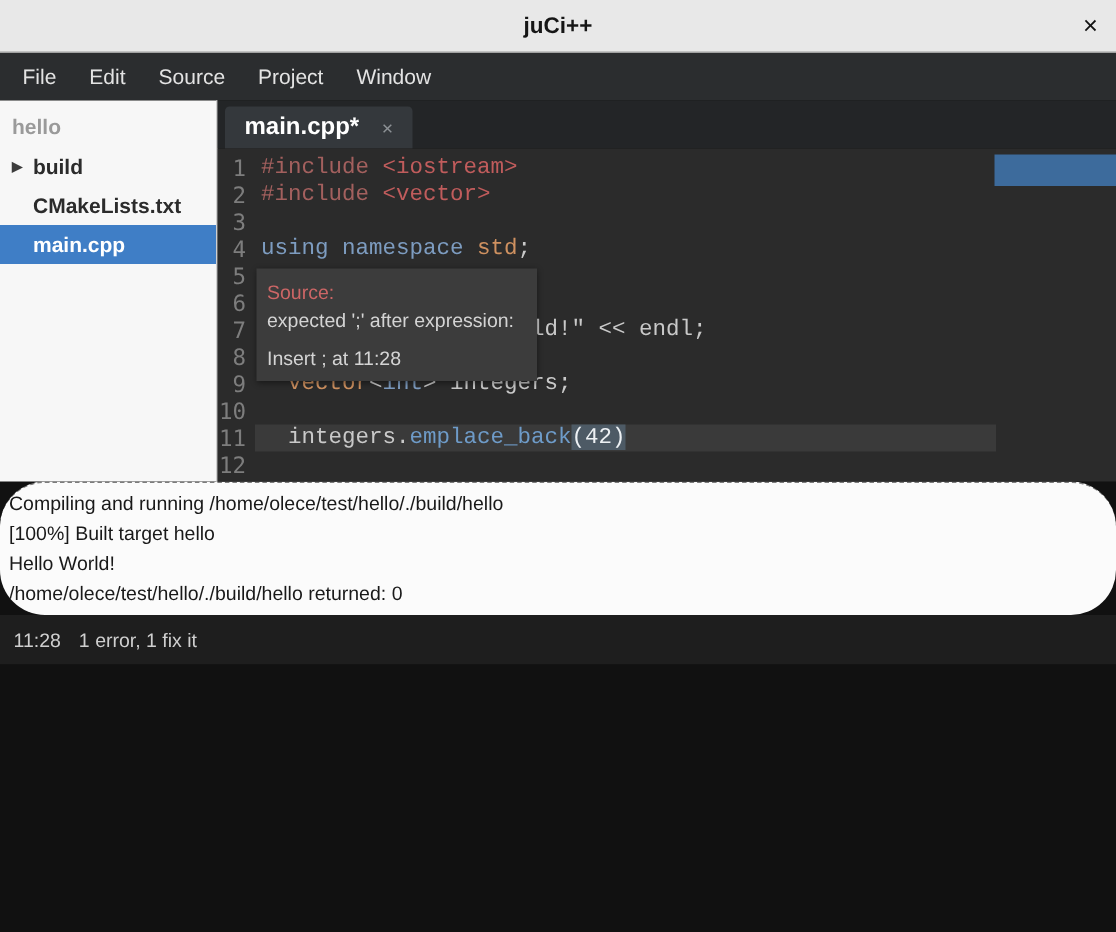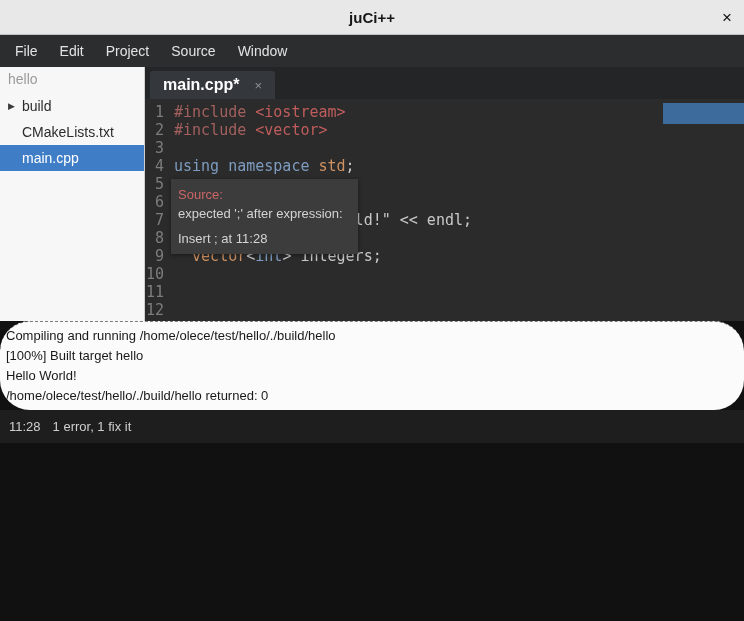--- a/index.html
+++ b/index.html
@@ -15,41 +15,41 @@
 
   
   .menubar{flex:0 0 32px;background:#2b2d2f;display:flex;align-items:stretch;padding:0 4px;}
   .menu-item{color:#e3e3e3;font-size:14px;padding:0 11px;line-height:32px;cursor:default;}
 
   
   .main{flex:1 1 auto;display:flex;min-height:0;}
 
   
   .sidebar{flex:0 0 145px;width:145px;background:#f7f7f7;border-right:1px solid #cfcfcf;
-           box-sizing:border-box;font-size:14px;padding-top:0;overflow:hidden;}
+           box-sizing:border-box;font-size:14px;padding-top:5px;overflow:hidden;font-weight:bold;}
   .tree-root{color:#9a9a9a;padding:4px 8px 3px 8px;height:19px;}
   .tree-row{display:flex;align-items:center;height:26px;color:#2b2b2b;cursor:default;}
   .tree-row.folder{padding-left:8px;}
   .tree-row.file{padding-left:22px;}
   .expander{font-size:9px;color:#3c3c3c;margin-right:7px;}
   .tree-row.selected{background:#3f7ec6;color:#ffffff;}
 
   
   .editor-col{flex:1 1 auto;display:flex;flex-direction:column;min-width:0;}
   .tabbar{flex:0 0 32px;background:#232527;display:flex;align-items:flex-end;padding-left:5px;}
   .tab{height:28px;background:#34383c;display:flex;align-items:center;padding:0 13px;gap:15px;
        border-top-left-radius:3px;border-top-right-radius:3px;}
   .tab-label{color:#ffffff;font-weight:bold;font-size:16px;}
   .tab-close{color:#8d9296;font-size:13px;cursor:pointer;}
 
   .editor{flex:1 1 auto;background:#2b2b2b;position:relative;overflow:hidden;
           font-family:"DejaVu Sans Mono",monospace;font-size:15px;padding-top:4px;box-sizing:border-box;}
   .code-line{display:flex;height:18px;line-height:18px;white-space:pre;}
   .gutter{flex:0 0 25px;box-sizing:border-box;text-align:right;padding-right:6px;color:#7d7d7d;}
-  .code-text{flex:1 1 auto;min-width:0;padding-left:4px;}
+  .code-text{flex:1 1 auto;min-width:0;padding-left:4px;font-family:Liberation Mono, monospace;}
   .code-line.current .code-text{background:#3a3a3a;margin-right:80px;}
 
   .c-plain{color:#c9c9c9;}
   .c-pp{color:#a3605e;}
   .c-str{color:#c05c5c;}
   .c-kw{color:#7d9cc0;}
   .c-type{color:#cf9160;}
   .c-num{color:#cf9160;}
   .c-fn{color:#6e9bc8;}
   .c-sel{background:#4d5a65;color:#edf1f4;}
@@ -82,22 +82,22 @@
 <div class="window">
 
   <div class="titlebar">
     <div class="title">juCi++</div>
     <div class="close-btn">×</div>
   </div>
 
   <div class="menubar">
       <div class="menu-item">File</div>
       <div class="menu-item">Edit</div>
+      <div class="menu-item">Source</div>
       <div class="menu-item">Project</div>
-      <div class="menu-item">Source</div>
       <div class="menu-item">Window</div>
     </div>
 
   <div class="main">
 
     <div class="sidebar">
       <div class="tree-root">hello</div>
       <div>
           <div class="tree-row folder">
             <span class="expander">▶</span>
@@ -125,21 +125,21 @@
             <div class="code-line"><span class="gutter">1</span><span class="code-text"><span class="c-pp">#include </span><span class="c-str">&lt;iostream&gt;</span></span></div>
             <div class="code-line"><span class="gutter">2</span><span class="code-text"><span class="c-pp">#include </span><span class="c-str">&lt;vector&gt;</span></span></div>
             <div class="code-line"><span class="gutter">3</span><span class="code-text"></span></div>
             <div class="code-line"><span class="gutter">4</span><span class="code-text"><span class="c-kw">using namespace</span><span class="c-plain"> </span><span class="c-type">std</span><span class="c-plain">;</span></span></div>
             <div class="code-line"><span class="gutter">5</span><span class="code-text"></span></div>
             <div class="code-line"><span class="gutter">6</span><span class="code-text"><span class="c-kw">int</span><span class="c-plain"> </span><span class="c-fn">main</span><span class="c-plain">() {</span></span></div>
             <div class="code-line"><span class="gutter">7</span><span class="code-text"><span class="c-plain">  cout &lt;&lt; "Hello World!" &lt;&lt; endl;</span></span></div>
             <div class="code-line"><span class="gutter">8</span><span class="code-text"></span></div>
             <div class="code-line"><span class="gutter">9</span><span class="code-text"><span class="c-plain">  </span><span class="c-type">vector</span><span class="c-plain">&lt;</span><span class="c-kw">int</span><span class="c-plain">&gt; integers;</span></span></div>
             <div class="code-line"><span class="gutter">10</span><span class="code-text"></span></div>
-            <div class="code-line current"><span class="gutter">11</span></div>
+            <div class="code-line current"><span class="gutter">11</span><span class="code-text"><span class="c-plain">  integers.</span><span class="c-fn">emplace_back</span><span class="c-sel">(42)</span></span></div>
             <div class="code-line"><span class="gutter">12</span><span class="code-text"></span></div>
             <div class="code-line"><span class="gutter">13</span><span class="code-text"><span class="c-plain">  </span><span class="c-kw c-err">return</span><span class="c-plain"> </span><span class="c-num">0</span><span class="c-plain">;</span></span></div>
             <div class="code-line"><span class="gutter">14</span><span class="code-text"><span class="c-plain">}</span></span></div>
             <div class="code-line"><span class="gutter">15</span><span class="code-text"></span></div>
           </div>
 
         <div class="tooltip">
           <div class="tt-error-label">Source:</div>
           <div class="tt-line">expected ';' after expression:</div>
           <div class="tt-fixit-msg">Insert ; at 11:28</div>

